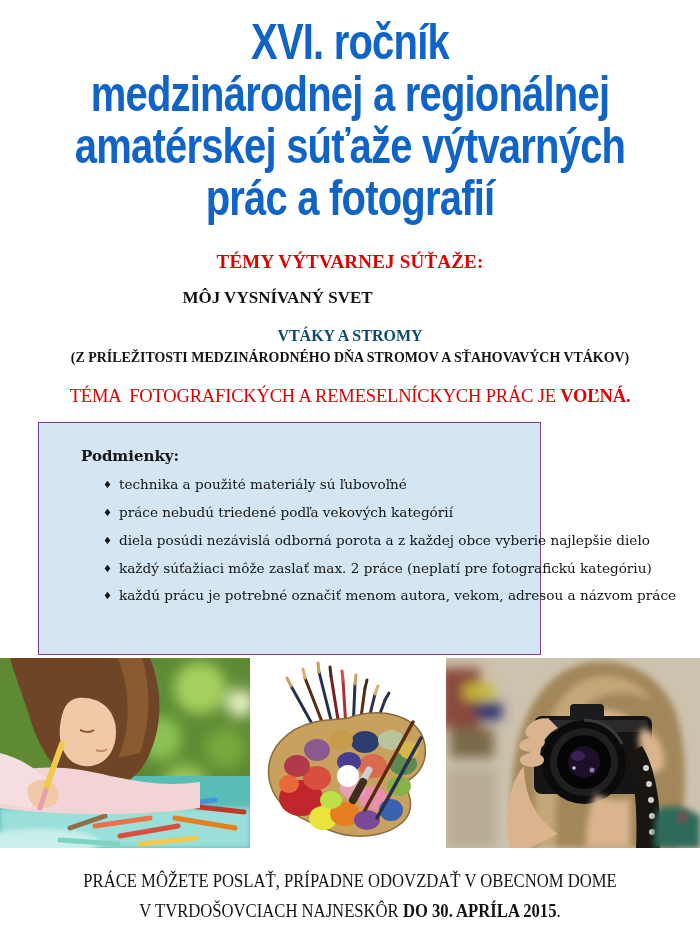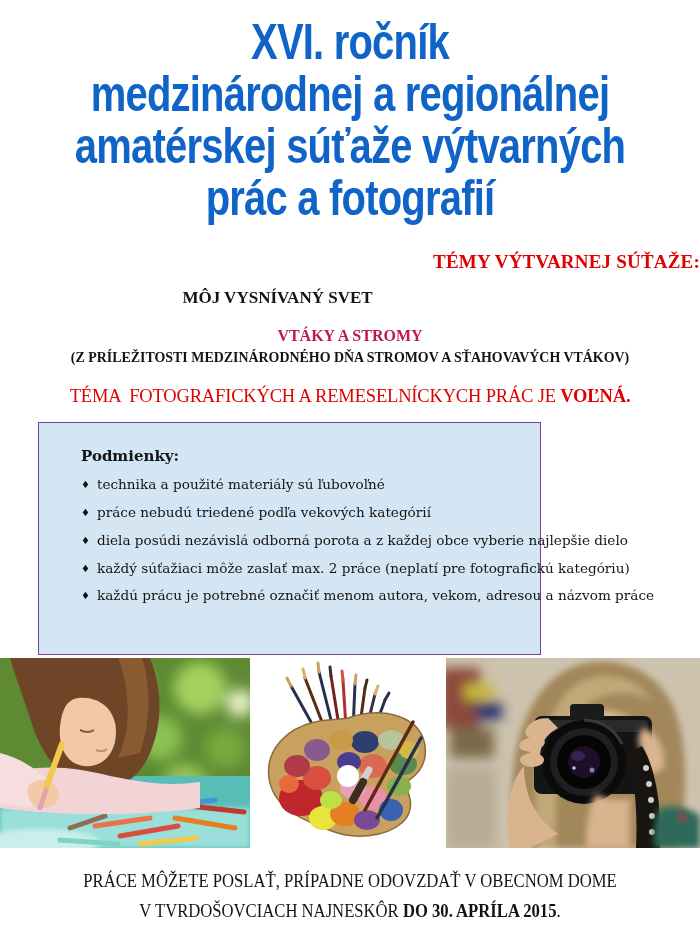--- a/index.html
+++ b/index.html
@@ -13,31 +13,31 @@
     position:absolute; top:16px; left:0; width:700px;
     text-align:center;
     font-family:"Liberation Sans", sans-serif;
     font-weight:700;
     font-size:50px; line-height:1.04; letter-spacing:-1px;
     color:var(--title_blue,#1164c7);
     transform:scaleX(0.80); transform-origin:50% 0;
   }
   
   .themes-heading {
-    position:absolute; top:251px; left:0; width:700px; text-align:right;
+    position:absolute; top:251px; left:0; width:700px; text-align:center;
     font-weight:700; font-size:19px; color:var(--accent_red,#df0000);
     letter-spacing:0.2px;
   }
   .theme-1 {
     position:absolute; top:288px; left:0; width:555px; text-align:center;
     font-weight:700; font-size:17px; color:#131313;
   }
   .theme-2 {
     position:absolute; top:327px; left:0; width:700px; text-align:center;
-    font-weight:700; font-size:16px; color:#be185d;
+    font-weight:700; font-size:16px; color:#0c4a6e;
   }
   .theme-2-note {
     position:absolute; top:349px; left:0; width:700px; text-align:center;
     font-weight:700; font-size:14.5px; color:#131313;
     transform:scaleX(0.96); transform-origin:50% 0;
     white-space:nowrap;
   }
   .photo-theme {
     position:absolute; top:385px; left:0; width:700px; text-align:center;
     font-size:19.5px; color:var(--accent_red,#df0000);
@@ -58,20 +58,21 @@
     margin:24px 0 10px 42px;
     font-weight:700; font-size:15px;
   }
   .conditions-list {
     list-style:none; margin:0; padding:0 14px 0 42px;
     font-size:13.6px;
   }
   .conditions-list li {
     margin-bottom:9.5px; line-height:1.35;
     white-space:nowrap;
+    margin-left:22px;
   }
   .bullet { font-size:10px; vertical-align:1px; margin-right:7px; }
   
   .photo-strip { position:absolute; top:658px; left:0; width:700px; height:190px; }
   .photo { position:absolute; top:0; height:190px; overflow:hidden; }
   .photo svg { display:block; }
   .photo-left   { left:0;     width:250px; }
   .photo-middle { left:253px; width:190px; }
   .photo-right  { left:446px; width:254px; }
   

